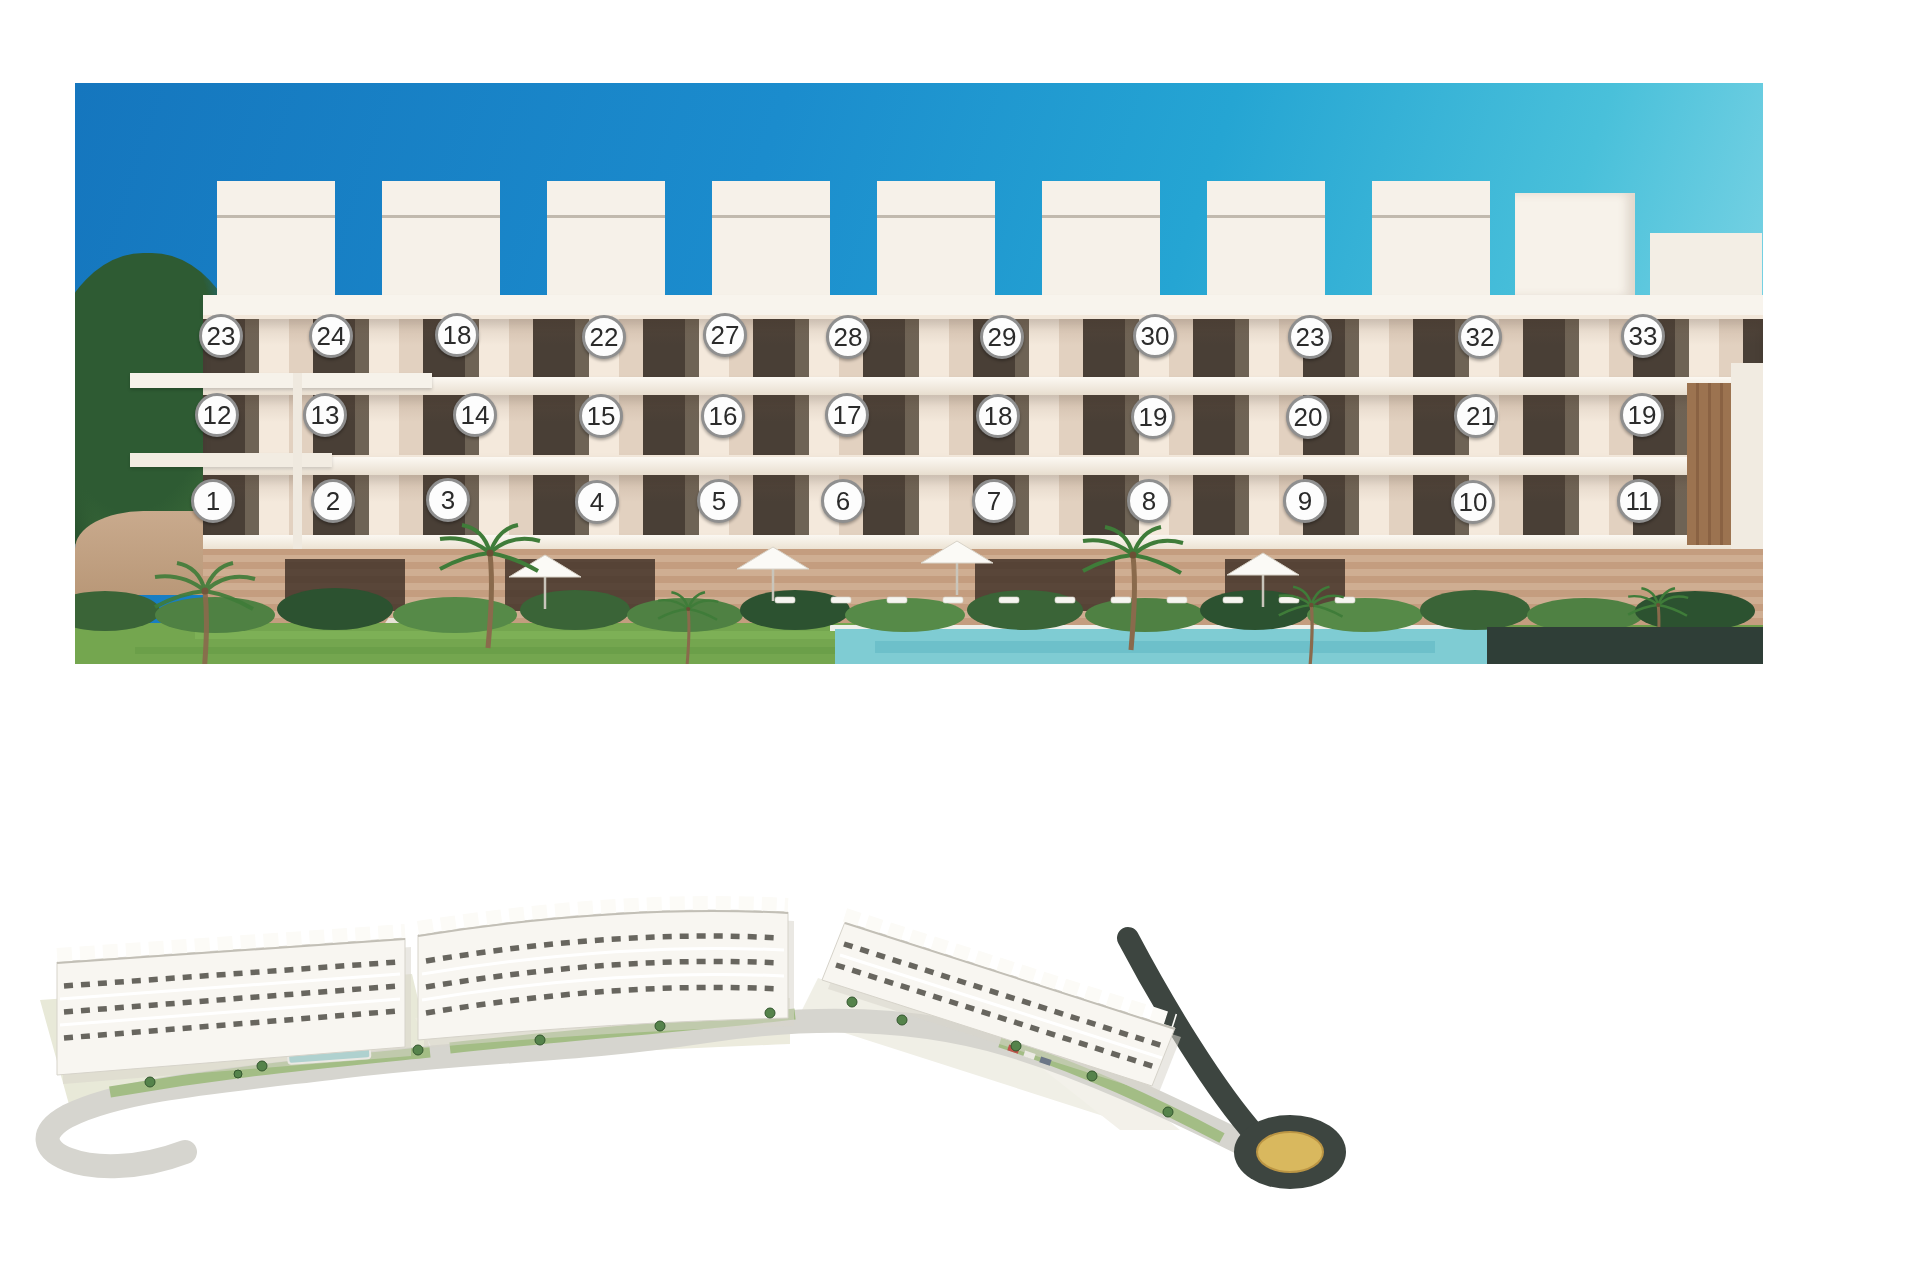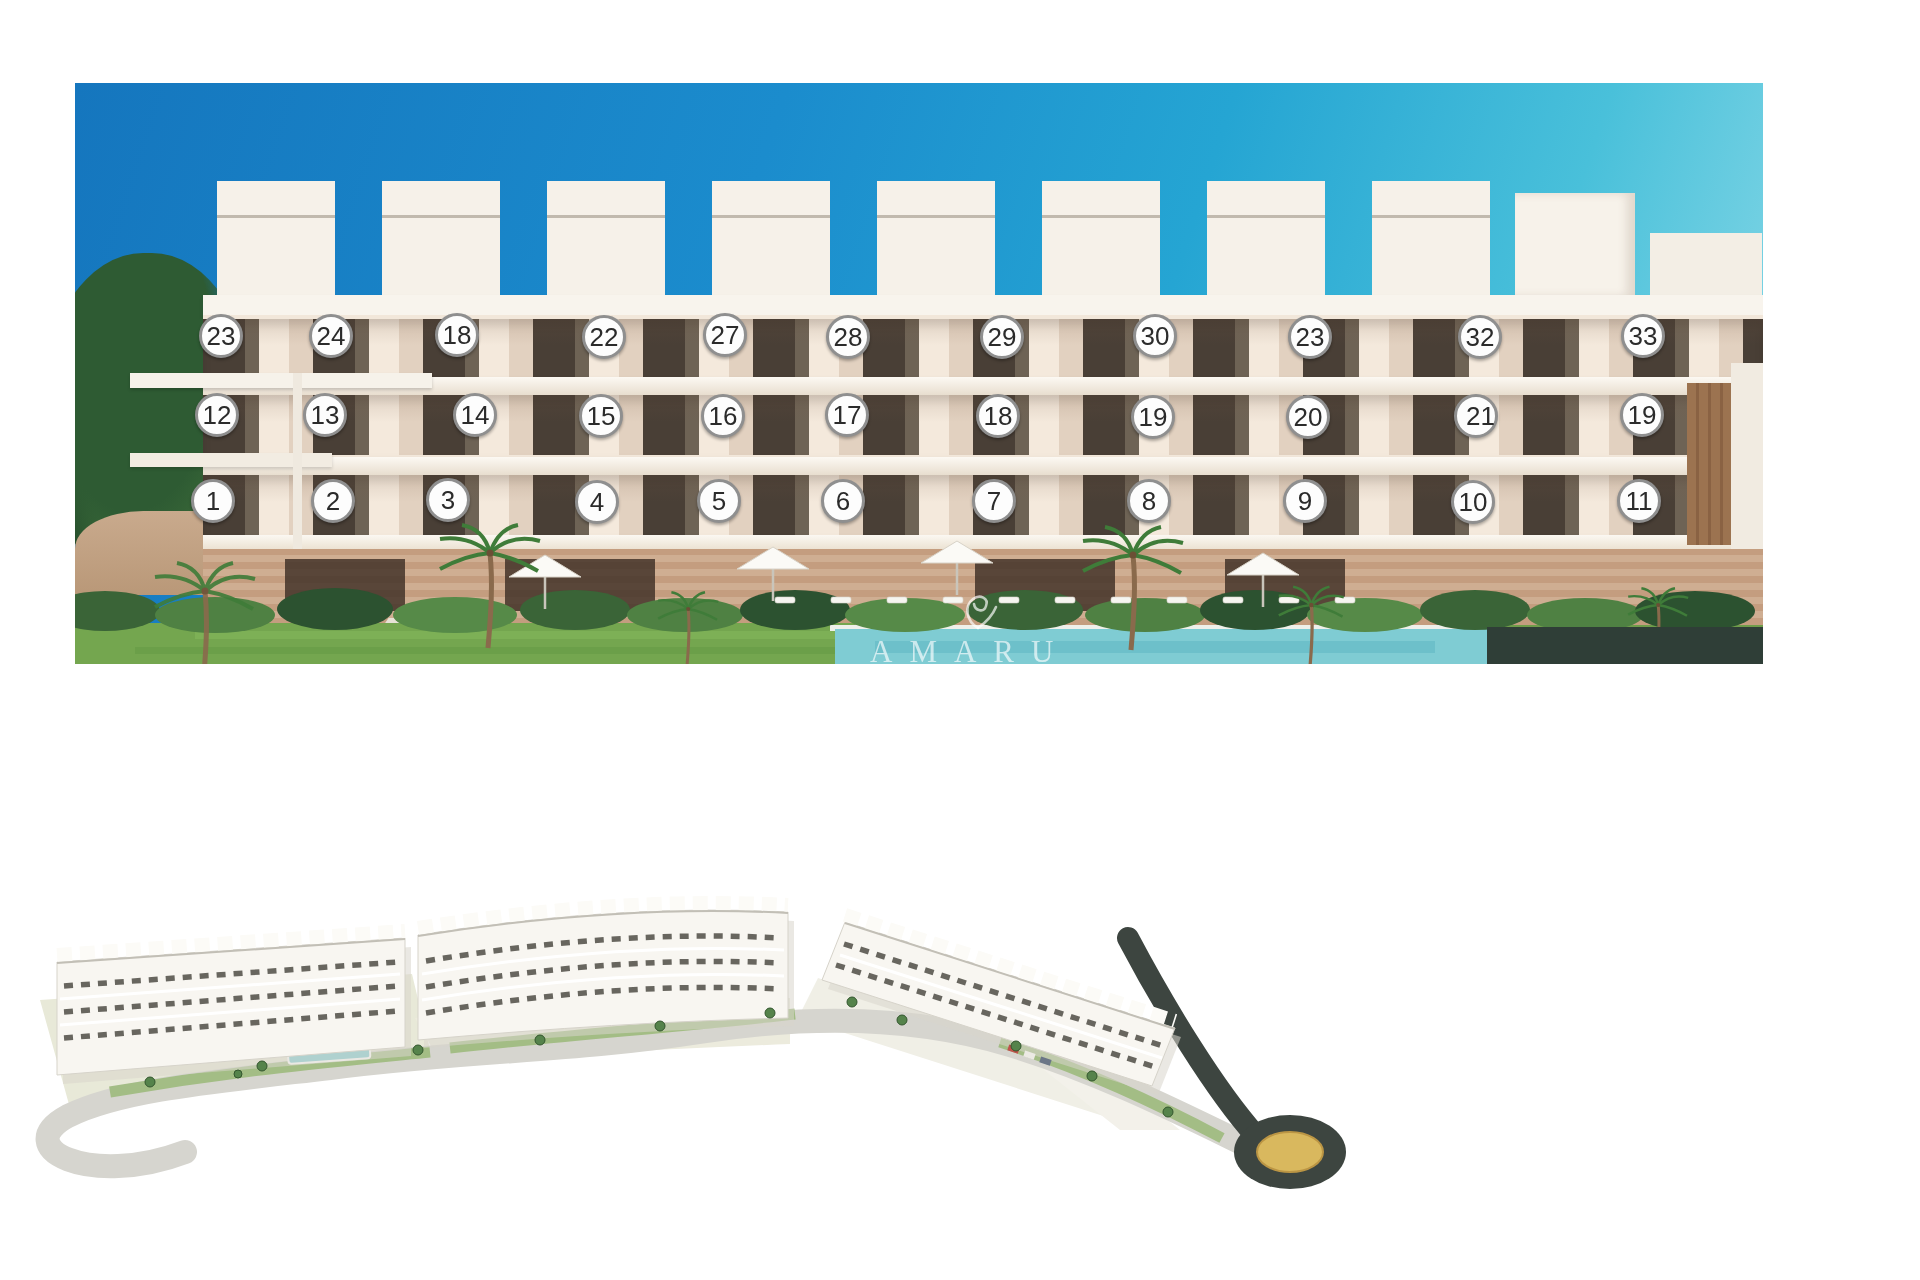--- a/index.html
+++ b/index.html
@@ -188,29 +188,20 @@
             <use href="#palm"></use>
           </g>
         <g transform="translate(1582,382) scale(.6)">
             <use href="#palm"></use>
           </g>
       </g>
     </svg>
 
     <div class="dark-panel"></div>
 
-    <div class="watermark">
-      <svg class="wm-bird" width="44" height="46" viewBox="0 0 44 46">
-        <g stroke="rgba(255,255,255,.68)" stroke-width="2.6" fill="none" stroke-linecap="round">
-          <path d="M22,40 C10,33 8,18 17,11 C24,6 33,10 30,18 C28,25 19,23 18,16"></path>
-          <path d="M22,40 C29,35 36,29 40,19"></path>
-        </g>
-      </svg>
-      <div class="wm-text">AMARU</div>
-    </div>
 
     <div class="unit-badge" style="left: 138px; top: 418px;">
         <span class="unit-num">1</span>
       </div>
       <div class="unit-badge" style="left: 258px; top: 418px;">
         <span class="unit-num">2</span>
       </div>
       <div class="unit-badge" style="left: 373px; top: 417px;">
         <span class="unit-num">3</span>
       </div>

